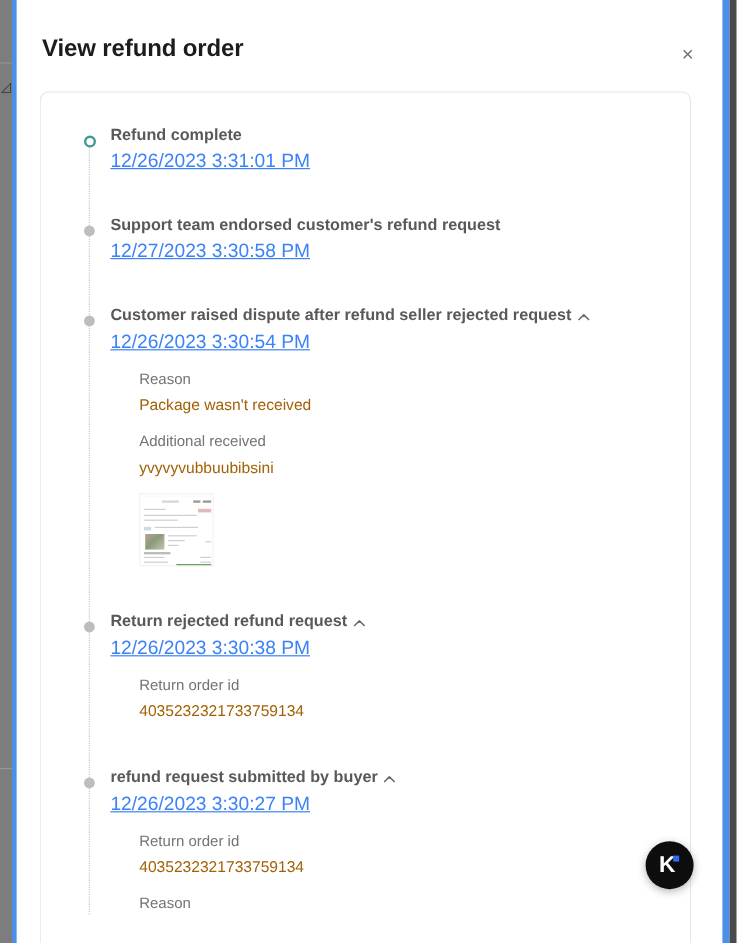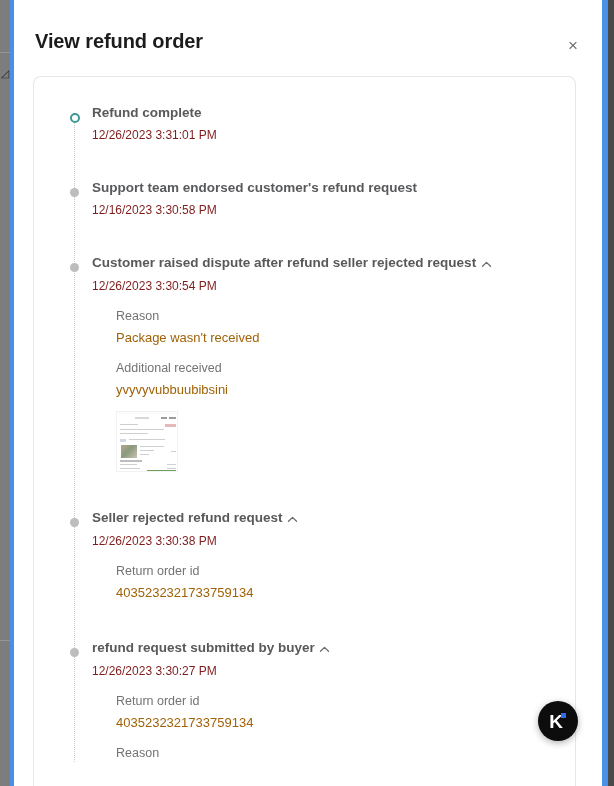--- a/index.html
+++ b/index.html
@@ -184,24 +184,25 @@
     margin-top: 5px;
     flex: 0 0 20px;
     cursor: pointer;
     display: flex;
     align-items: center;
     justify-content: center;
   }
   .chevron svg { display: block; }
 
   .tl-time {
-    font-size: 12px;
-    color: #7f1d1d;
+    font-size: 16px;
+    color: #3b82f6;
     line-height: 18px;
     margin-top: 3px;
+    text-decoration: underline;
   }
 
   .tl-body {
     padding: 12px 0 0 24px;
   }
   .field { margin-bottom: 12px; }
   .field:last-child { margin-bottom: 0; }
   .field-label {
     font-size: 12.5px;
     color: #737373;
@@ -310,21 +311,21 @@
           <div class="tl-time">12/26/2023 3:31:01 PM</div>
         </div>
 
         <div class="spacer-md"></div>
 
         <div class="tl-item">
           <div class="dot"></div>
           <div class="tl-head">
             <div class="tl-title">Support team endorsed customer's refund request</div>
           </div>
-          <div class="tl-time">12/16/2023 3:30:58 PM</div>
+          <div class="tl-time">12/27/2023 3:30:58 PM</div>
         </div>
 
         <div class="spacer-md"></div>
 
         <div class="tl-item">
           <div class="dot"></div>
           <div class="tl-head">
             <div class="tl-title">Customer raised dispute after refund seller rejected request</div>
             <div class="chevron">
               <svg width="13" height="13" viewBox="0 0 13 13" aria-hidden="true">
@@ -369,21 +370,21 @@
               </div>
             </div>
           </div>
         </div>
 
         <div class="spacer-lg"></div>
 
         <div class="tl-item">
           <div class="dot"></div>
           <div class="tl-head">
-            <div class="tl-title">Seller rejected refund request</div>
+            <div class="tl-title">Return rejected refund request</div>
             <div class="chevron">
               <svg width="13" height="13" viewBox="0 0 13 13" aria-hidden="true">
                 <path d="M2.5 8.3 L6.5 4.4 L10.5 8.3" fill="none" stroke="#6b6b6b" stroke-width="1.3" stroke-linecap="round" stroke-linejoin="round"></path>
               </svg>
             </div>
           </div>
           <div class="tl-time">12/26/2023 3:30:38 PM</div>
           <div class="tl-body">
             <div class="field">
               <div class="field-label">Return order id</div>

